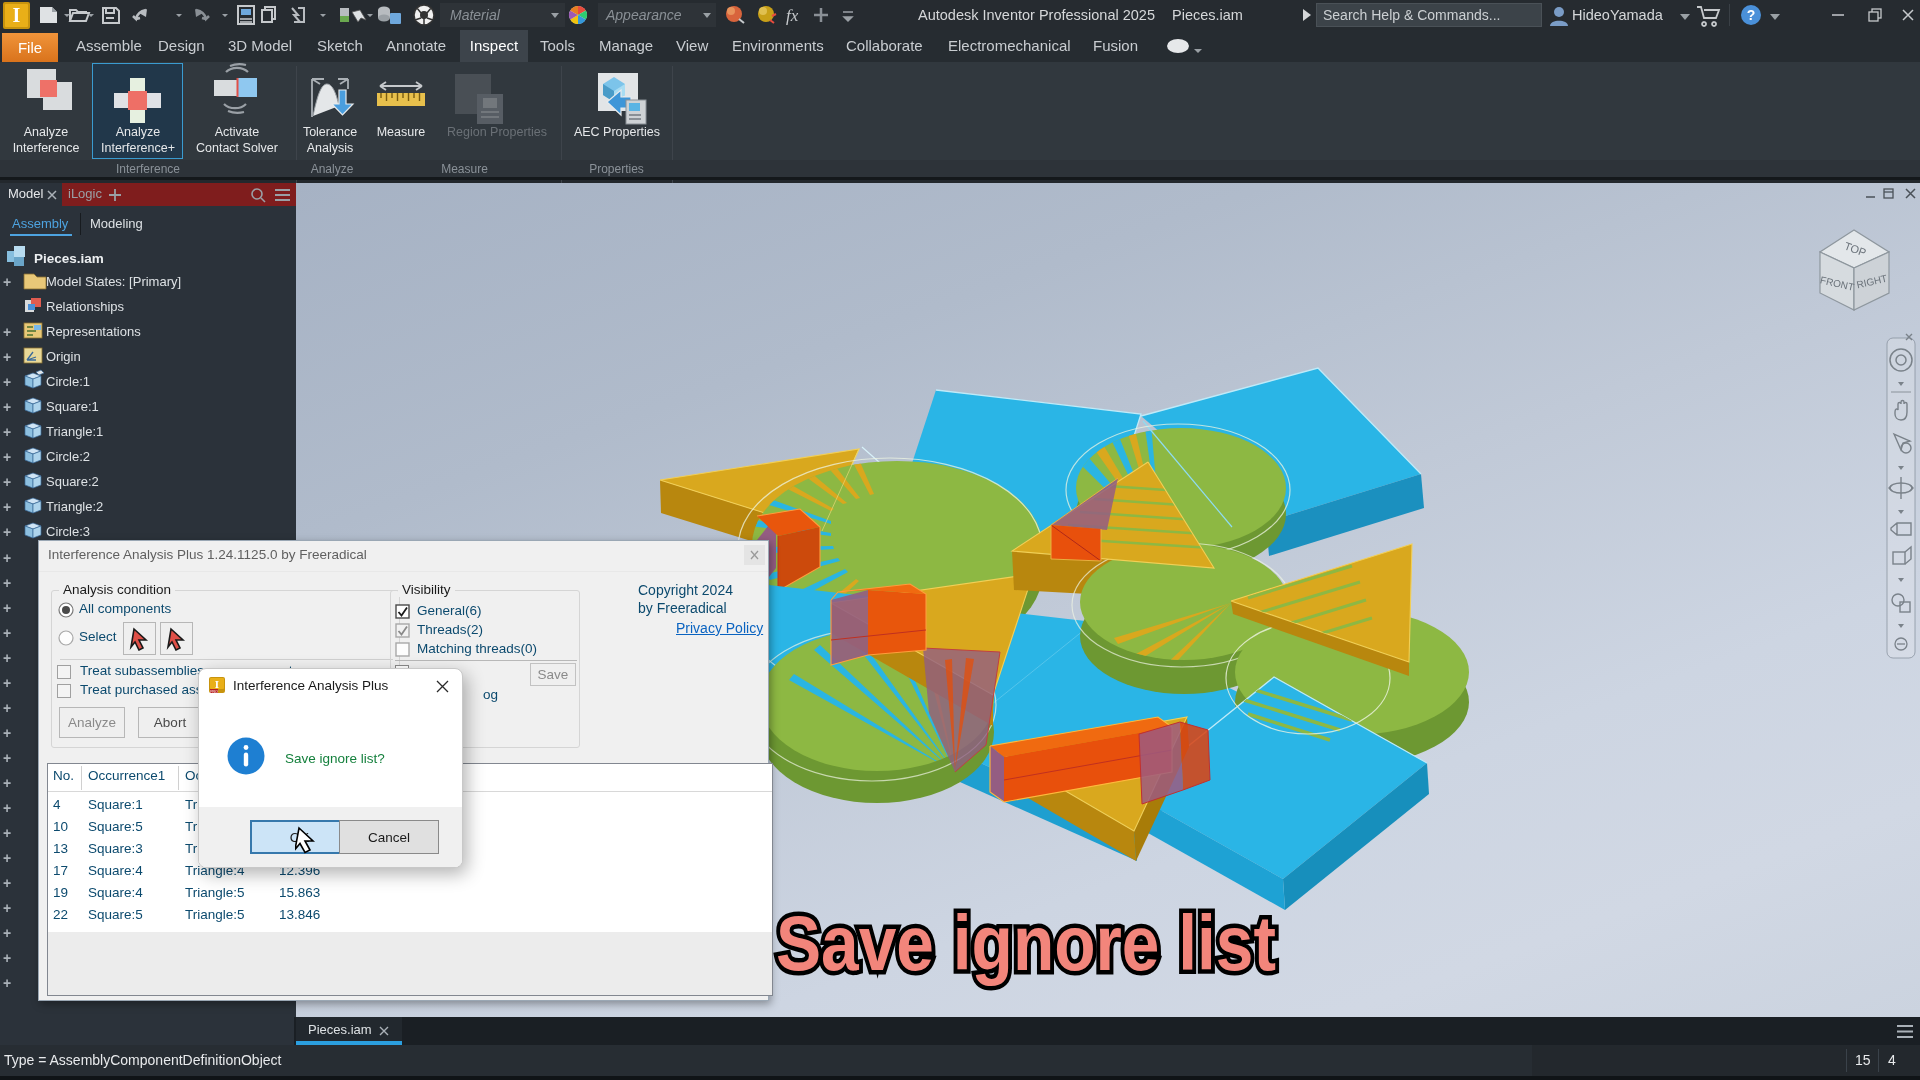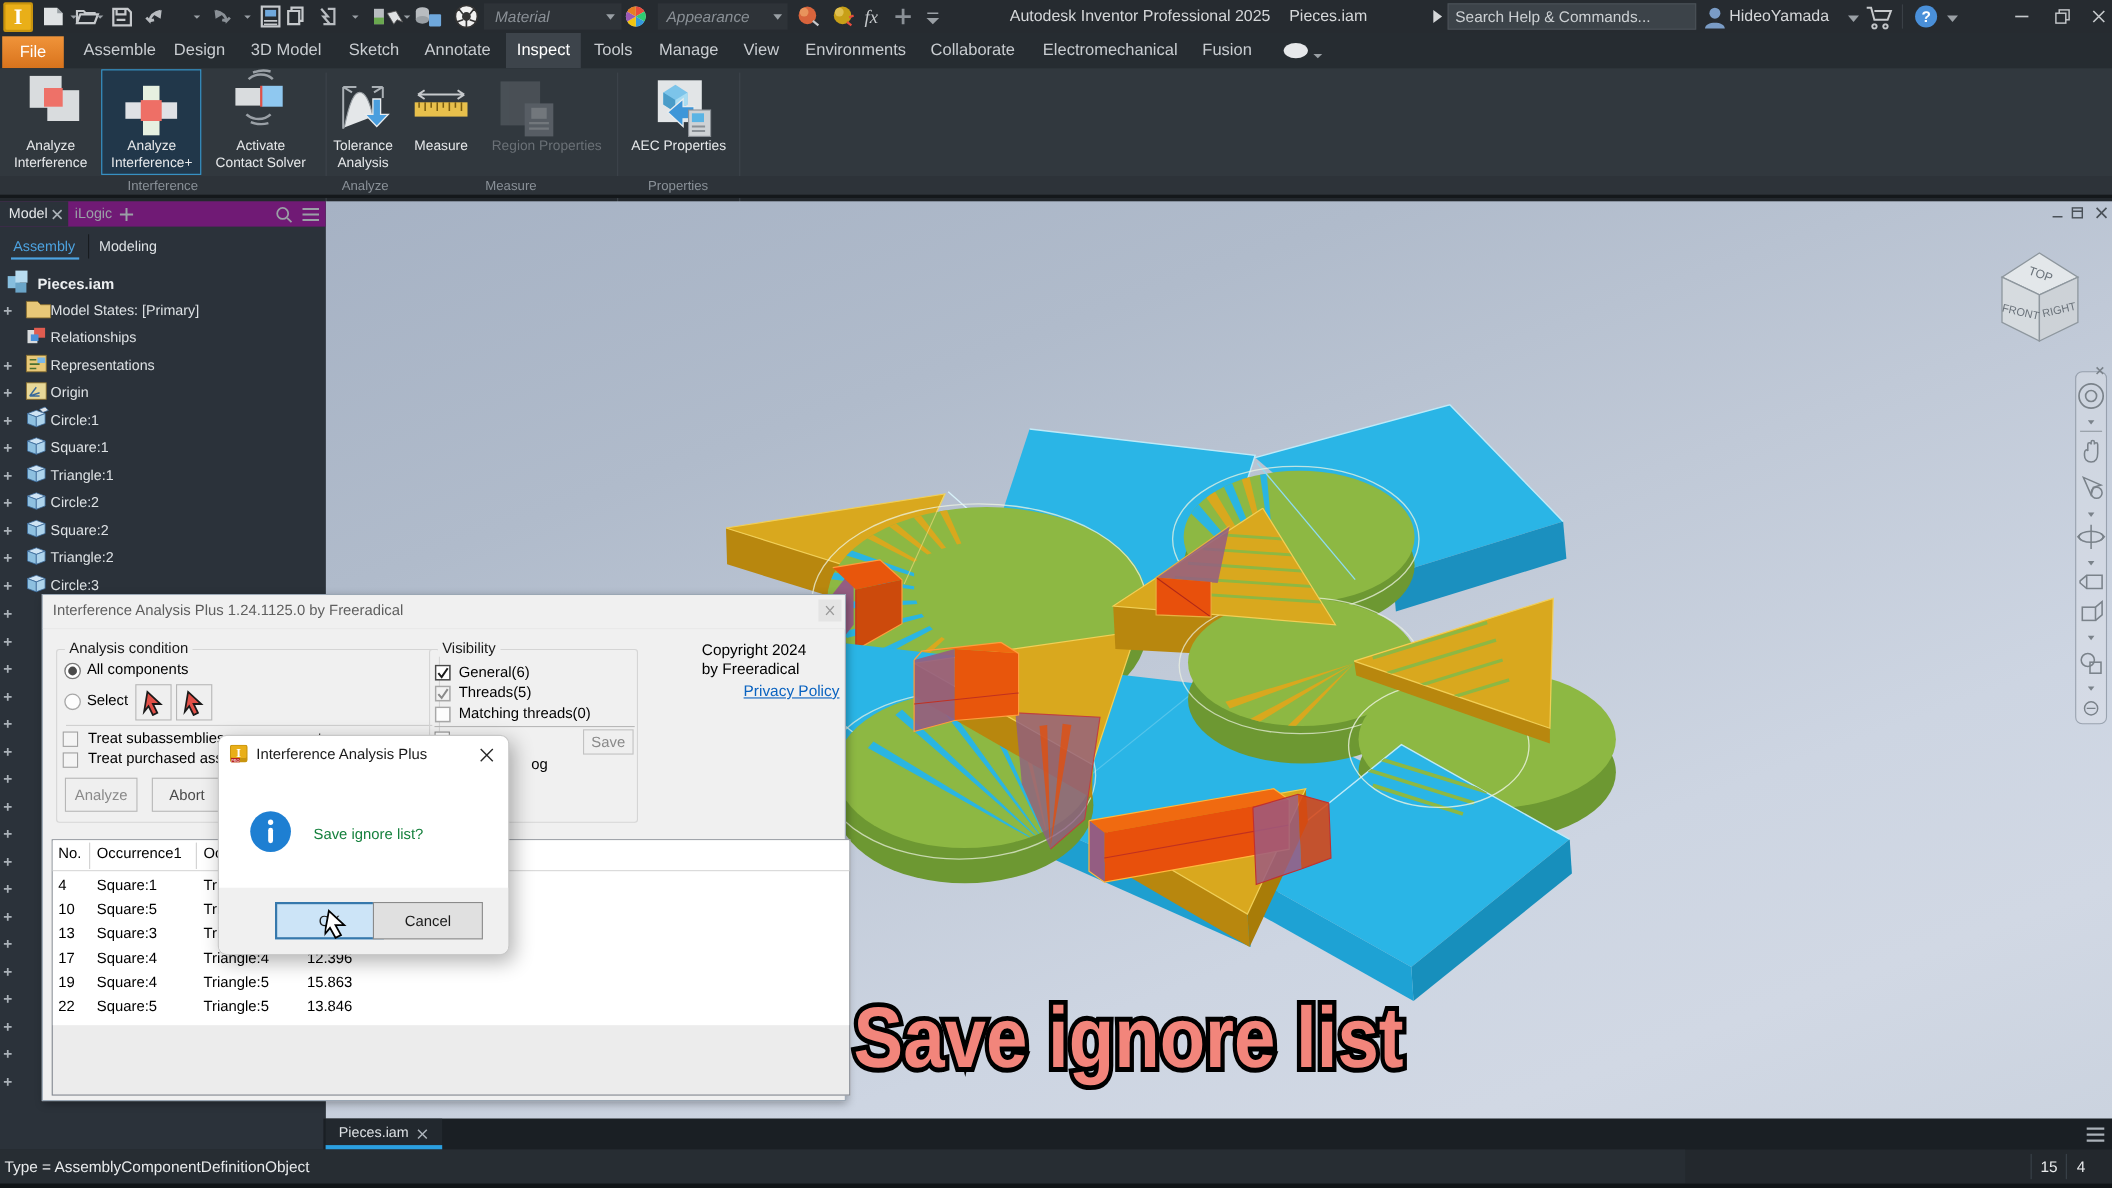--- a/index.html
+++ b/index.html
@@ -11,21 +11,21 @@
 #grouprow{left:0;top:160px;width:1920px;height:20px;background:#2d3339;border-bottom:3px solid #14181b;}
 #viewport{left:296px;top:183px;width:1624px;height:834px;background:linear-gradient(160deg,#a6b2c4 0%,#b0bbcb 25%,#c0c9d7 48%,#cdd5e2 70%,#d1d8e4 85%,#cbd3df 100%);}
 #panel{left:0;top:183px;width:296px;height:862px;background:#2b323a;}
 .tabtxt{color:#c9cdd1;font-size:15px;}
 .rlabel{position:absolute;color:#e6e8ea;font-size:12.5px;text-align:center;line-height:16px;}
 .glabel{position:absolute;color:#8a9198;font-size:12px;text-align:center;top:2px;}
 .sep{position:absolute;top:4px;width:1px;height:152px;background:#3e444b;}
 #dialog{left:21px;top:540px;width:731px;height:461px;background:#f0f0f0;border:1px solid #9aa7b4;box-shadow:2px 3px 8px rgba(0,0,0,0.35);margin-left:17px;}
 .gbox{position:absolute;border:1px solid #d5d5d5;border-radius:3px;}
 .gbox-label{position:absolute;top:-9px;left:7px;background:#f0f0f0;padding:0 4px;font-size:13.5px;color:#1a1a1a;}
-.dtext{position:absolute;font-size:13.5px;color:#000000;white-space:nowrap;}
+.dtext{position:absolute;font-size:13.5px;color:#0c4a6e;white-space:nowrap;}
 .dbtn{position:absolute;background:#efefef;border:1px solid #b7b7b7;font-size:13.5px;color:#555;display:flex;align-items:center;justify-content:center;}
 .cb{position:absolute;width:14px;height:14px;background:#fff;border:1px solid #8a8a8a;}
 #popup{left:198px;top:668px;width:265px;height:200px;background:#fff;border:1px solid #c8c8c8;border-radius:8px;box-shadow:4px 6px 18px rgba(0,0,0,0.3);overflow:hidden;}
 #statusbar{left:0;top:1045px;width:1532px;height:31px;background:#272d33;color:#e8eaec;font-size:14px;}
 #tabbar{left:294px;top:1017px;width:1626px;height:28px;background:#1a1f24;}
 #bottomstrip{left:0;top:1076px;width:1920px;height:4px;background:#101417;}
 </style>
 </head>
 <body>
 <div class="abs" id="titlebar">
@@ -428,21 +428,21 @@
 <path d="M19 234 l6 -5 v-12 l-6 5 M19 222 l6 -5" fill="none" stroke="#7a828a" stroke-width="1.4"></path>
 <path d="M12 248 l3 4 3 -4 z" fill="#7a828a"></path>
 <circle cx="12" cy="270" r="6" fill="none" stroke="#7a828a" stroke-width="1.4"></circle>
 <rect x="14" y="272" width="10" height="10" fill="none" stroke="#7a828a" stroke-width="1.4"></rect>
 <path d="M12 294 l3 4 3 -4 z" fill="#7a828a"></path>
 <circle cx="15" cy="314" r="6" fill="none" stroke="#7a828a" stroke-width="1.3"></circle>
 <line x1="11" y1="314" x2="19" y2="314" stroke="#7a828a" stroke-width="1.3"></line>
 </svg>
 </div>
 <div class="abs" id="panel">
-<div style="position:absolute;left:0;top:0;width:296px;height:23px;background:#701a75;">
+<div style="position:absolute;left:0;top:0;width:296px;height:23px;background:#7f1d1d;">
 <div style="position:absolute;left:0;top:0;width:62px;height:23px;background:#2b323a;color:#e6e8ea;font-size:13px;padding:3px 0 0 8px;">Model</div>
 <svg width="12" height="12" style="position:absolute;left:46px;top:6px;">
         <path d="M2 2 l8 8 M10 2 l-8 8" stroke="#aab1b8" stroke-width="1.5"></path>
       </svg>
 <span style="position:absolute;left:68px;top:3px;color:#9aa0a6;font-size:13px;">iLogic</span>
 <svg width="14" height="14" style="position:absolute;left:108px;top:5px;">
         <path d="M7 1 v12 M1 7 h12" stroke="#9aa0a6" stroke-width="1.8"></path>
       </svg>
 <svg width="16" height="16" style="position:absolute;left:250px;top:4px;">
         <circle cx="7" cy="7" r="5" fill="none" stroke="#9aa0a6" stroke-width="1.6"></circle>
@@ -639,21 +639,21 @@
 <span class="gbox-label">Visibility</span>
 <svg width="16" height="16" style="position:absolute;left:4px;top:13px;">
         <rect x="1" y="1" width="13" height="13" fill="#fff" stroke="#4a4a4a" stroke-width="1.4"></rect>
         <path d="M3.5 8 l3 3.5 5.5 -8" stroke="#1a1a1a" stroke-width="1.8" fill="none"></path>
       </svg>
 <span class="dtext" style="left:26px;top:12px;">General(6)</span>
 <svg width="16" height="16" style="position:absolute;left:4px;top:32px;">
         <rect x="1" y="1" width="13" height="13" fill="#f2f2f2" stroke="#a8a8a8" stroke-width="1.4"></rect>
         <path d="M3.5 8 l3 3.5 5.5 -8" stroke="#8a8a8a" stroke-width="1.8" fill="none"></path>
       </svg>
-<span class="dtext" style="left:26px;top:31px;">Threads(5)</span>
+<span class="dtext" style="left:26px;top:31px;">Threads(2)</span>
 <svg width="16" height="16" style="position:absolute;left:4px;top:51px;">
         <rect x="1" y="1" width="13" height="13" fill="#fdfdfd" stroke="#a8a8a8" stroke-width="1.4"></rect>
       </svg>
 <span class="dtext" style="left:26px;top:50px;">Matching threads(0)</span>
 <div style="position:absolute;left:4px;top:69px;width:182px;height:1px;background:#b8b8b8;"></div>
 <div class="cb" style="left:4px;top:74px;"></div>
 <div class="dbtn" style="left:139px;top:72px;width:46px;height:23px;color:#8a8a8a;border-color:#c2c2c2;">Save</div>
 <span class="dtext" style="left:92px;top:96px;">og</span>
 </div>
 <span class="dtext" style="left:599px;top:41px;font-size:14px;">Copyright 2024</span>

